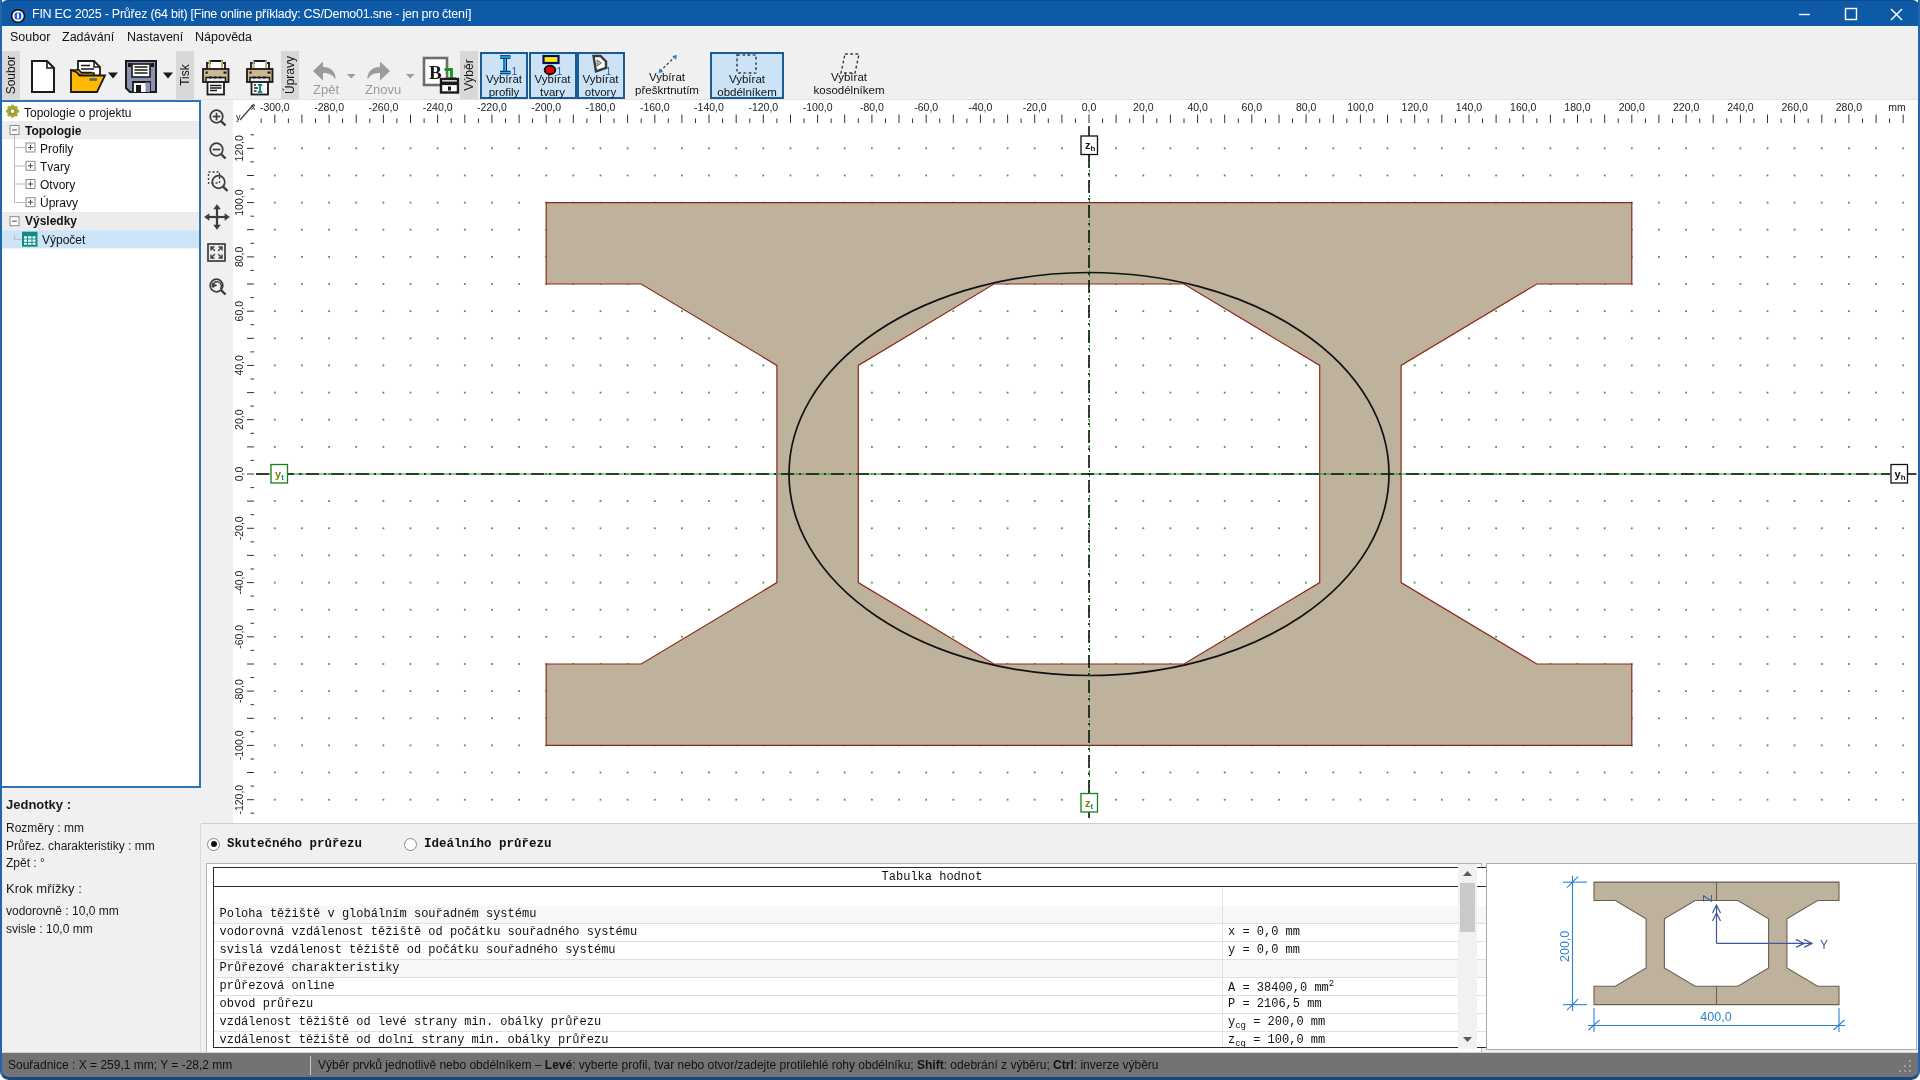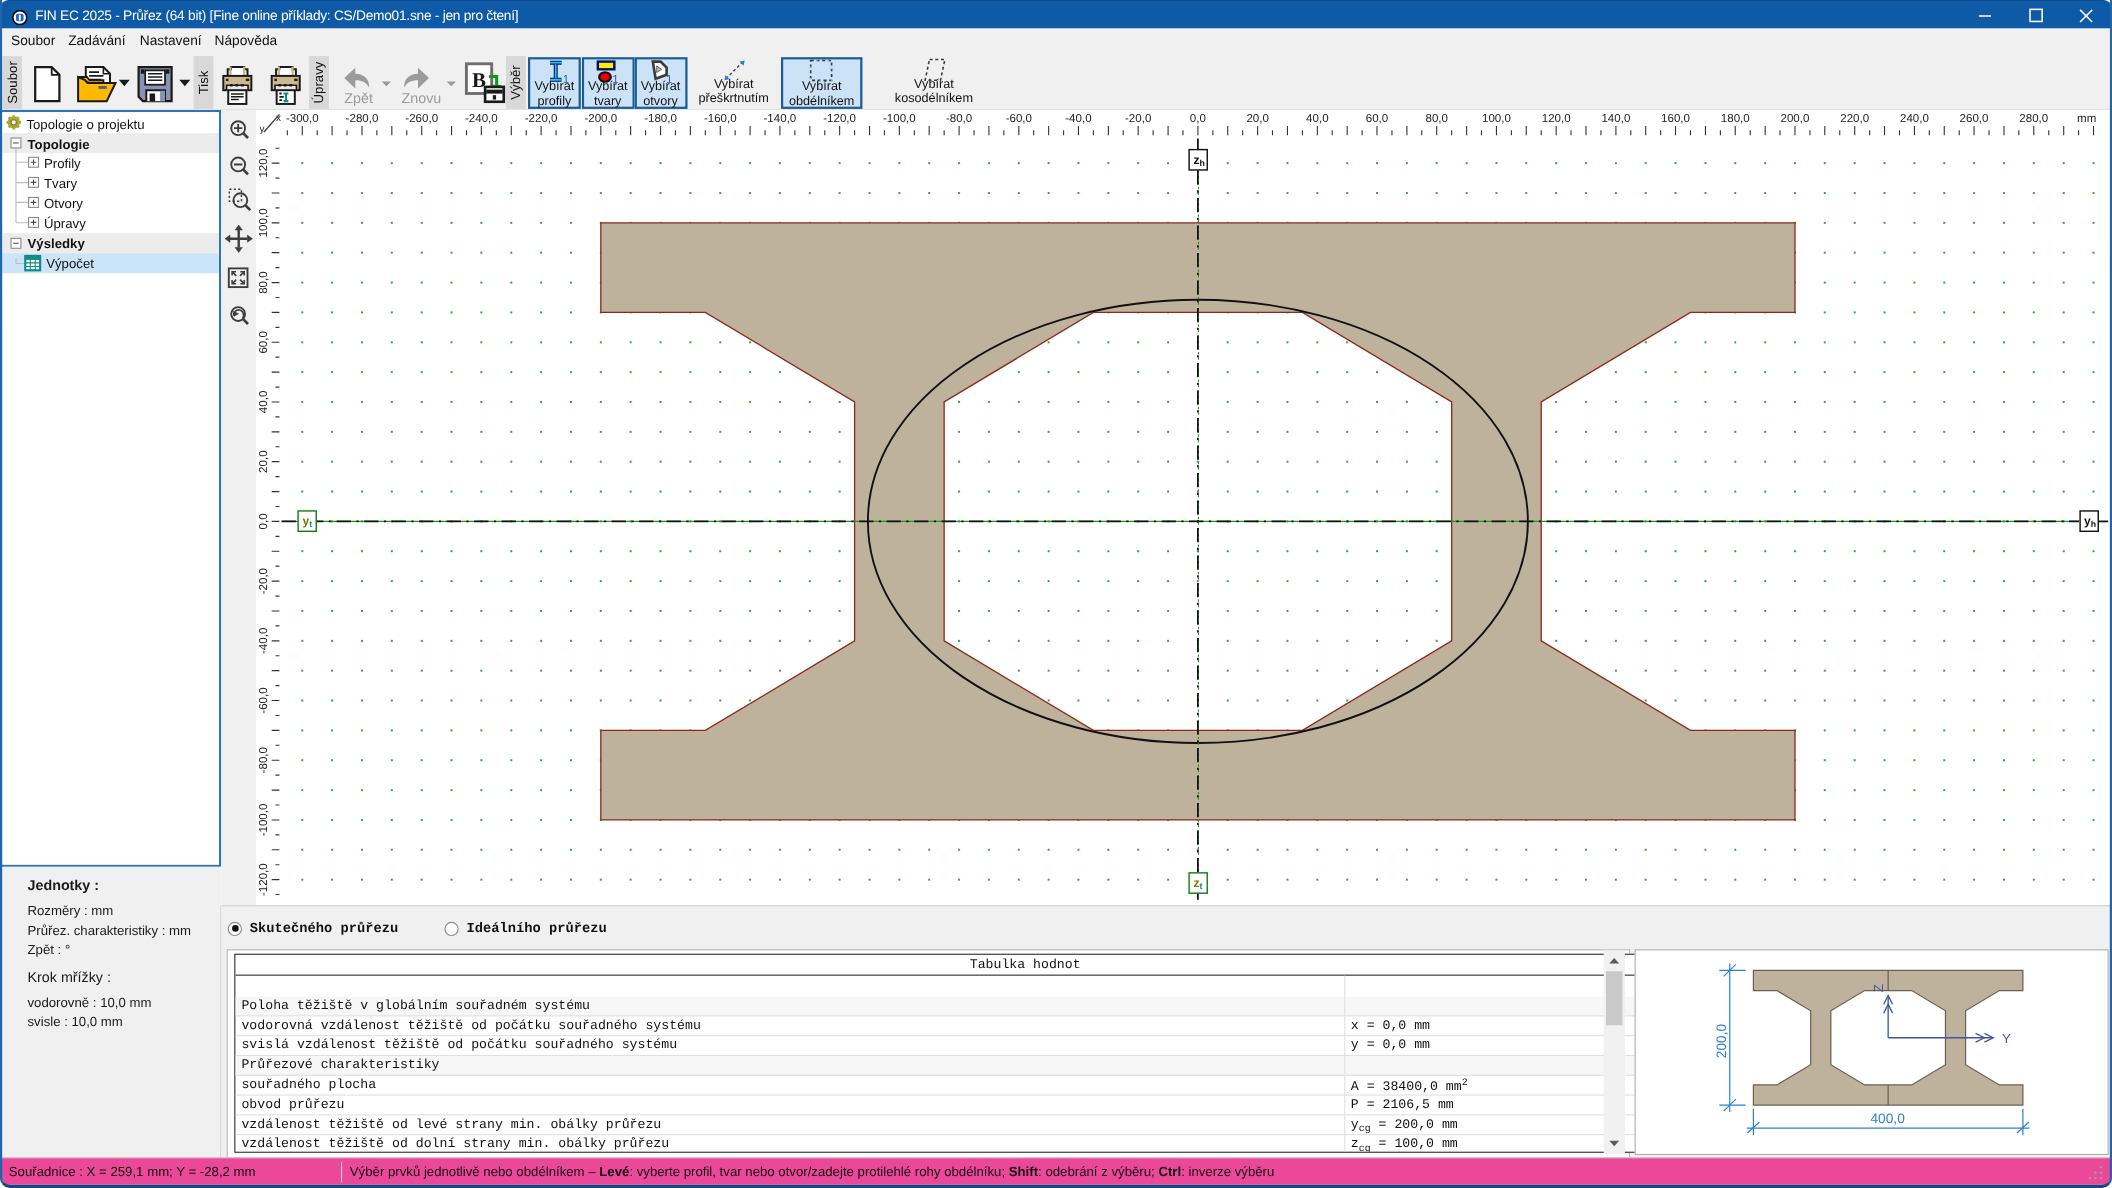--- a/index.html
+++ b/index.html
@@ -16,41 +16,41 @@
   font-size:12px; color:#111; white-space:nowrap; }
 .tbtn { position:absolute; top:1px; height:47px; text-align:center; font-size:11.5px;
   color:#111; line-height:13px; }
 .tbtn.on { background:#cce3f7; border:2px solid #1b5c95; }
 .tbtn .cap { position:absolute; left:0; right:0; top:19px; }
 .graytext { color:#9b9b9b; font-size:13px; }
 .tk { stroke:#333; stroke-width:1; }
 .rl { font-size:10.5px; fill:#222; font-family:"Liberation Sans",sans-serif; }
 .treelabel { position:absolute; font-size:12px; color:#111; white-space:nowrap; }
 .leftpanel { left:0; top:788px; width:201px; height:264px; background:#f0f0f0; }
-.leftpanel div { position:absolute; left:6px; font-size:12px; color:#1a1a1a; white-space:nowrap;margin-left:19px; }
+.leftpanel div { position:absolute; left:6px; font-size:12px; color:#1a1a1a; white-space:nowrap; }
 .botpanel { left:201px; top:823px; width:1719px; height:229px; background:#f0f0f0; border-top:1px solid #cfcfcf;font-family:Liberation Mono, monospace; }
 .radio { position:absolute; width:13px; height:13px; border:1px solid #8a8a8a; border-radius:50%; background:#fff; }
 .radio.sel::after { content:""; position:absolute; left:2.5px; top:2.5px; width:6px; height:6px;
   border-radius:50%; background:#111; }
 .rlabel { position:absolute; font-weight:bold; font-size:12.5px; color:#111; white-space:nowrap; }
 .groupbox { position:absolute; left:5px; top:39px; width:1276px; height:190px; background:#fff;
   border:1px solid #b3b3b3; }
 .tbl { position:absolute; left:12px; top:43px; width:1438px; height:181px; border:1.5px solid #2b2b2b;
   background:#fff; overflow:hidden; }
 .tblhead { position:absolute; left:0; top:0; width:100%; height:19px; border-bottom:1.5px solid #2b2b2b;
   text-align:center; font-size:12px; color:#111; padding-top:2px; }
 .trow { position:absolute; left:0; width:100%; height:18.06px; font-size:12px; color:#111; }
 .trow .c1 { position:absolute; left:5.5px; top:1.5px; white-space:nowrap; }
 .trow .c2 { position:absolute; left:1014px; top:1.5px; white-space:nowrap; }
 .trow .sep { position:absolute; left:0; bottom:0; width:100%; height:1px; background:#e0e0e0; }
 .vsep { position:absolute; left:1008px; top:19px; bottom:0; width:1px; background:#e0e0e0; }
 .sbar { position:absolute; left:1257px; top:40px; width:19px; height:185px; background:#f0f0f0; }
 .prevbox { position:absolute; left:1285px; top:39px; width:431px; height:187px; background:#fff;
   border:1px solid #ababab; }
-.statusbar { left:0; top:1052px; width:1920px; height:25px; background:#ec4899;
+.statusbar { left:0; top:1052px; width:1920px; height:25px; background:#737373;
   border-top:1px solid #d4d4d4; font-size:12px; color:#111;text-align:right; }
 .winborder { left:0; top:0; width:1920px; height:1080px; pointer-events:none;
   border-left:2px solid #2165ad; border-right:2px solid #2165ad; border-bottom:3px solid #15487f; border-radius:0 0 9px 9px; }
 .treepanel { left:0; top:100px; width:201px; height:688px; background:#fff; border:2px solid #2e75b6; }
 sub,sup { font-size:9px; }
 </style></head>
 <body>
 
 <div class="abs titlebar">
  <svg class="abs" style="left:11px;top:7.5px" width="14" height="14">
@@ -2137,21 +2137,21 @@
   <div class="trow" style="top:73.7px">
         <span class="c1">svislá vzdálenost těžiště od počátku souřadného systému</span>
         <span class="c2">y = 0,0 mm</span>
         <span class="sep"></span>
       </div>
   <div class="trow" style="top:91.7px;background:#f7f7f7">
         <span class="c1">Průřezové charakteristiky</span>
         <span class="sep"></span>
       </div>
   <div class="trow" style="top:109.8px">
-        <span class="c1">souřadného plocha</span>
+        <span class="c1">průřezová online</span>
         <span class="c2">A = 38400,0 mm<sup>2</sup></span>
         <span class="sep"></span>
       </div>
   <div class="trow" style="top:127.8px">
         <span class="c1">obvod průřezu</span>
         <span class="c2">P = 2106,5 mm</span>
         <span class="sep"></span>
       </div>
   <div class="trow" style="top:145.9px">
         <span class="c1">vzdálenost těžiště od levé strany min. obálky průřezu</span>

